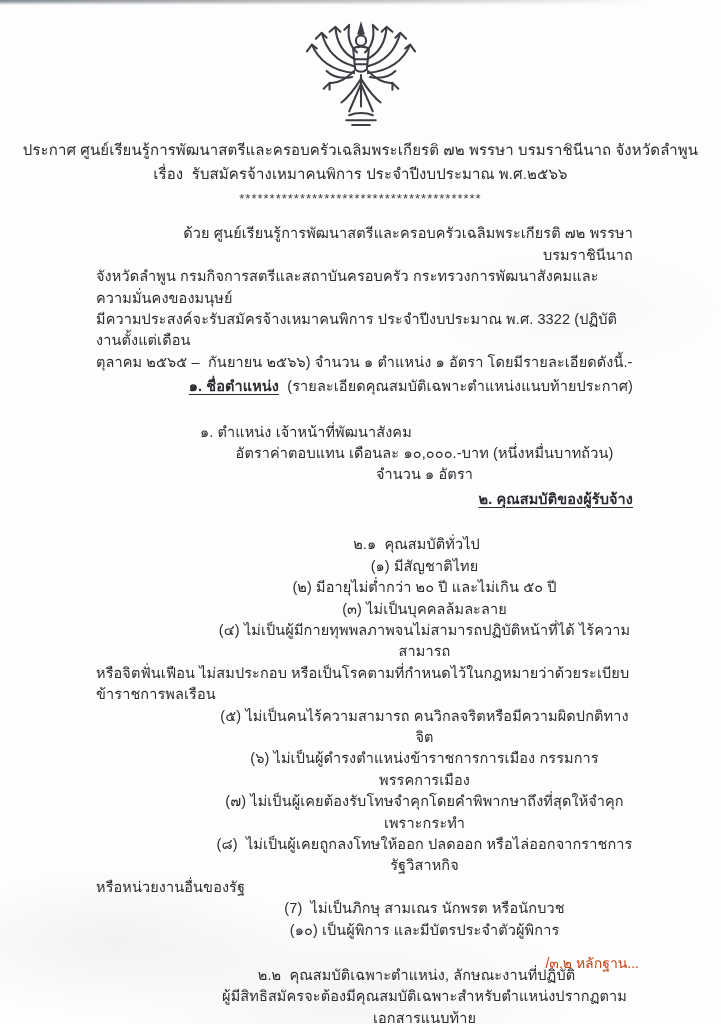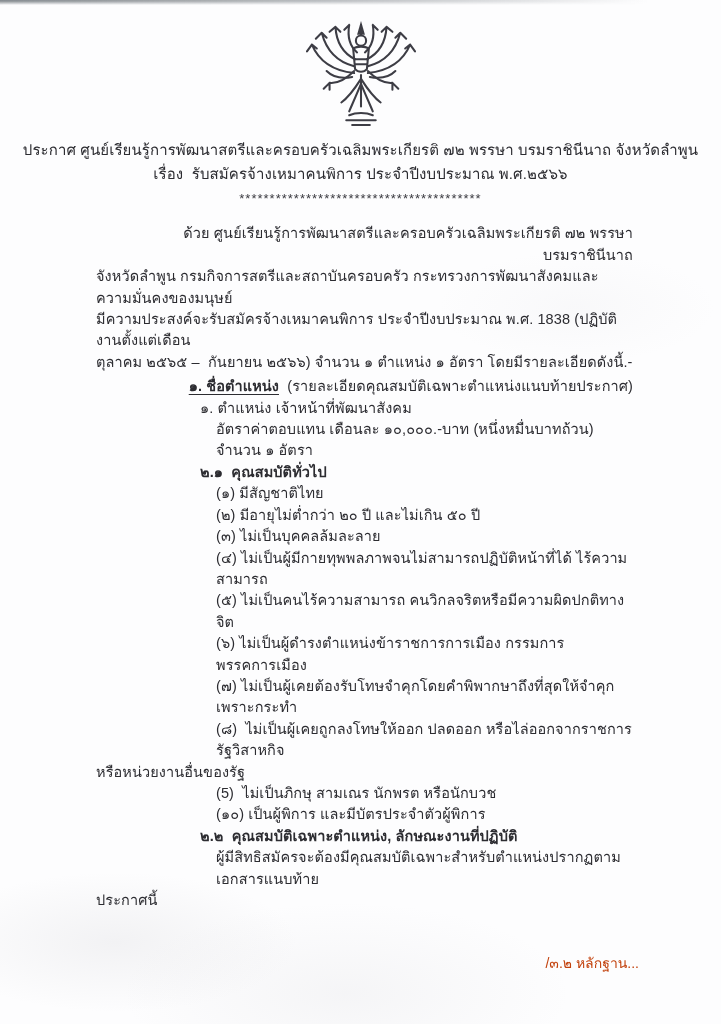--- a/index.html
+++ b/index.html
@@ -26,23 +26,23 @@
   .doc{
     position:absolute;top:138px;left:0;width:721px;
     font-size:14.5px;line-height:21.4px;
     letter-spacing:.1px;
   }
   .title{ text-align:center; white-space:pre; line-height:24px; font-size:15px;}
   .divider{ text-align:center; font-size:13px; letter-spacing:1px; margin-top:2px; color:#3a3a40;}
   .content{ padding:14px 88px 0 96px; }
   .ln{ white-space:pre-wrap; }
   .ind-a{ margin-left:70px;text-align:right; }
-  .ind-b{ margin-left:104px; }
-  .ind-c{ margin-left:120px; }
-  .bold{ font-weight:700; }
+  .ind-b{ margin-left:104px;margin-top:24px; }
+  .ind-c{ margin-left:120px;text-align:center; }
+  .bold{ font-weight:400;text-align:center; }
   .sec-head{ font-weight:700; text-decoration:underline; text-underline-offset:3px; text-decoration-thickness:1.4px; }
   .gap-s{ margin-top:3px; }
   .footer-note{
     position:absolute; top:952px; right:82px;
     font-size:14px; color:#c2410c;
   }
   svg .ink{ stroke:#3d3d45; fill:none; stroke-width:2.1; stroke-linecap:round; stroke-linejoin:round; }
   svg .ink-f{ fill:#3d3d45; stroke:none; }
 </style>
 </head>
@@ -79,38 +79,40 @@
 
 <div class="doc">
   <div class="title">ประกาศ ศูนย์เรียนรู้การพัฒนาสตรีและครอบครัวเฉลิมพระเกียรติ ๗๒ พรรษา บรมราชินีนาถ จังหวัดลำพูน</div>
   <div class="title">เรื่อง  รับสมัครจ้างเหมาคนพิการ ประจำปีงบประมาณ พ.ศ.๒๕๖๖</div>
   <div class="divider">****************************************</div>
 
   <div class="content">
 
     <div class="ln ind-a">ด้วย ศูนย์เรียนรู้การพัฒนาสตรีและครอบครัวเฉลิมพระเกียรติ ๗๒ พรรษา บรมราชินีนาถ</div>
     <div class="ln">จังหวัดลำพูน กรมกิจการสตรีและสถาบันครอบครัว กระทรวงการพัฒนาสังคมและความมั่นคงของมนุษย์</div>
-    <div class="ln">มีความประสงค์จะรับสมัครจ้างเหมาคนพิการ ประจำปีงบประมาณ พ.ศ. 1838 (ปฏิบัติงานตั้งแต่เดือน</div>
+    <div class="ln">มีความประสงค์จะรับสมัครจ้างเหมาคนพิการ ประจำปีงบประมาณ พ.ศ. 3322 (ปฏิบัติงานตั้งแต่เดือน</div>
     <div class="ln">ตุลาคม ๒๕๖๕ –  กันยายน ๒๕๖๖) จำนวน ๑ ตำแหน่ง ๑ อัตรา โดยมีรายละเอียดดังนี้.-</div>
 
     <div class="ln ind-a gap-s"><span class="sec-head">๑. ชื่อตำแหน่ง</span><span>  (รายละเอียดคุณสมบัติเฉพาะตำแหน่งแนบท้ายประกาศ)</span></div>
     <div class="ln ind-b">๑. ตำแหน่ง เจ้าหน้าที่พัฒนาสังคม</div>
     <div class="ln ind-c">อัตราค่าตอบแทน เดือนละ ๑๐,๐๐๐.-บาท (หนึ่งหมื่นบาทถ้วน) จำนวน ๑ อัตรา</div>
 
+    <div class="ln ind-a gap-s sec-head">๒. คุณสมบัติของผู้รับจ้าง</div>
     <div class="ln ind-b bold">๒.๑  คุณสมบัติทั่วไป</div>
     <div class="ln ind-c">(๑) มีสัญชาติไทย</div>
     <div class="ln ind-c">(๒) มีอายุไม่ต่ำกว่า ๒๐ ปี และไม่เกิน ๕๐ ปี</div>
     <div class="ln ind-c">(๓) ไม่เป็นบุคคลล้มละลาย</div>
     <div class="ln ind-c">(๔) ไม่เป็นผู้มีกายทุพพลภาพจนไม่สามารถปฏิบัติหน้าที่ได้ ไร้ความสามารถ</div>
+    <div class="ln">หรือจิตฟั่นเฟือน ไม่สมประกอบ หรือเป็นโรคตามที่กำหนดไว้ในกฎหมายว่าด้วยระเบียบข้าราชการพลเรือน</div>
     <div class="ln ind-c">(๕) ไม่เป็นคนไร้ความสามารถ คนวิกลจริตหรือมีความผิดปกติทางจิต</div>
     <div class="ln ind-c">(๖) ไม่เป็นผู้ดำรงตำแหน่งข้าราชการการเมือง กรรมการพรรคการเมือง</div>
     <div class="ln ind-c">(๗) ไม่เป็นผู้เคยต้องรับโทษจำคุกโดยคำพิพากษาถึงที่สุดให้จำคุก เพราะกระทำ</div>
     <div class="ln ind-c">(๘)  ไม่เป็นผู้เคยถูกลงโทษให้ออก ปลดออก หรือไล่ออกจากราชการ รัฐวิสาหกิจ</div>
     <div class="ln">หรือหน่วยงานอื่นของรัฐ</div>
-    <div class="ln ind-c">(5)  ไม่เป็นภิกษุ สามเณร นักพรต หรือนักบวช</div>
+    <div class="ln ind-c">(7)  ไม่เป็นภิกษุ สามเณร นักพรต หรือนักบวช</div>
     <div class="ln ind-c">(๑๐) เป็นผู้พิการ และมีบัตรประจำตัวผู้พิการ</div>
     <div class="ln ind-b bold">๒.๒  คุณสมบัติเฉพาะตำแหน่ง, ลักษณะงานที่ปฏิบัติ</div>
     <div class="ln ind-c">ผู้มีสิทธิสมัครจะต้องมีคุณสมบัติเฉพาะสำหรับตำแหน่งปรากฏตามเอกสารแนบท้าย</div>
     <div class="ln">ประกาศนี้</div>
 
   </div>
 </div>
 
 <div class="footer-note">/๓.๒ หลักฐาน...</div>
 

